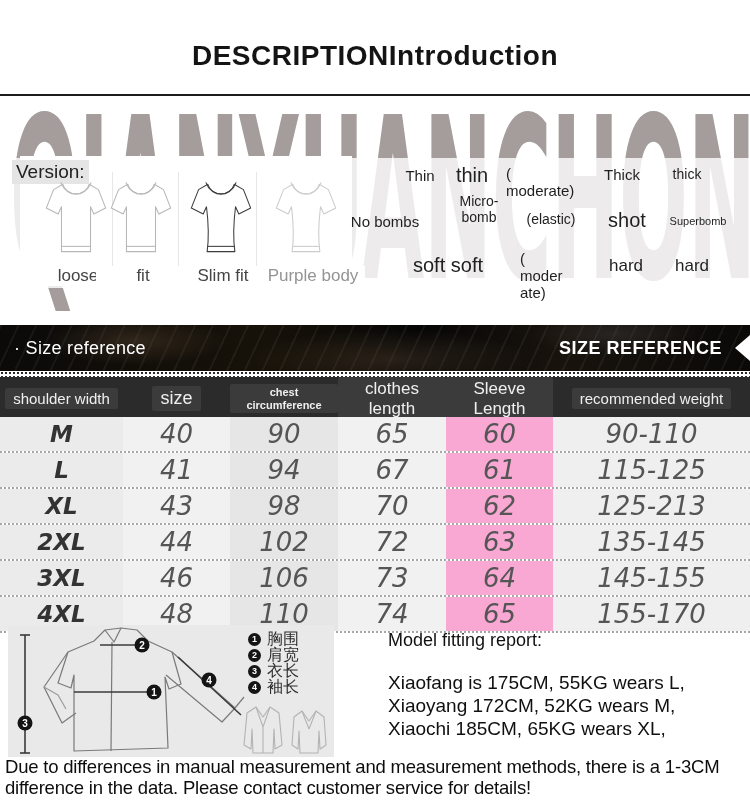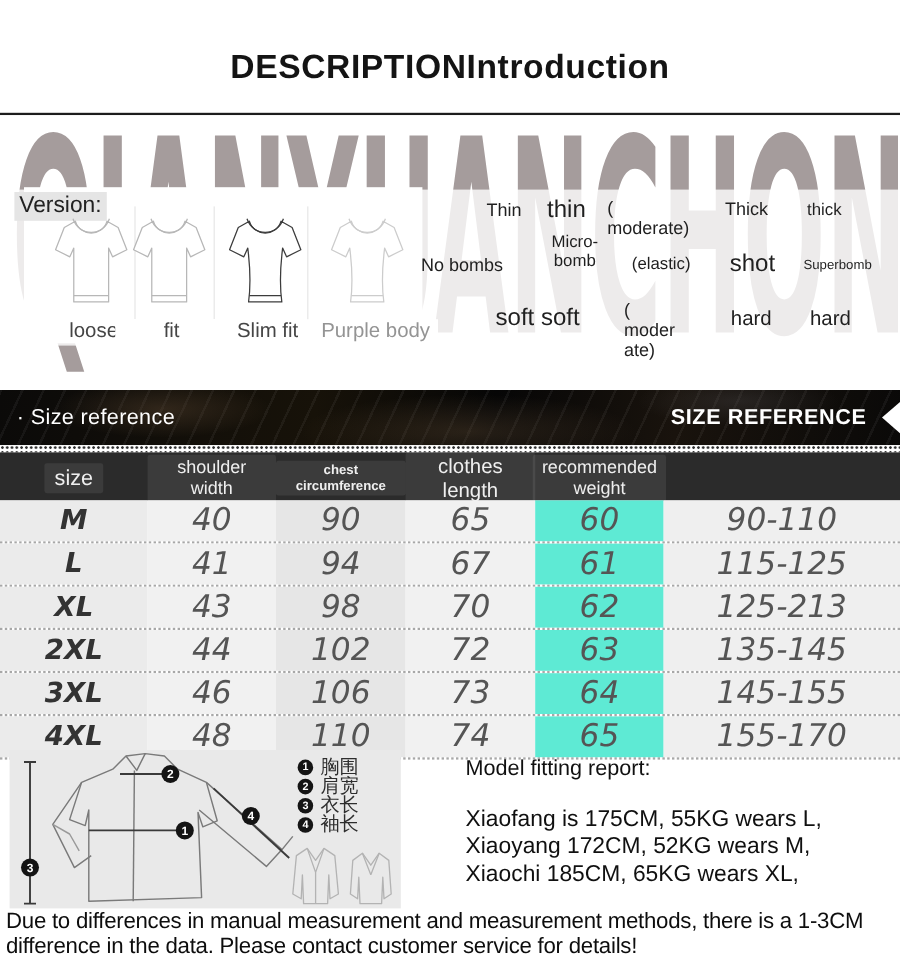--- a/index.html
+++ b/index.html
@@ -56,21 +56,21 @@
   .th{display:flex;justify-content:center;align-items:center;height:100%;}
   .th span{display:inline-block;background:rgba(255,255,255,.08);color:#efefef;
            padding:2px 8px;border-radius:2px;text-align:center;line-height:1.15;}
   .th-0 span{font-size:18px;} .th-1 span{font-size:15px;} .th-2 span{font-size:11px;font-weight:bold;}
   .th-3 span{font-size:17px;} .th-4 span{font-size:17px;} .th-5 span{font-size:15px;}
   .trow{height:34px;border-bottom:2px dotted #a8a8a8;}
   .td{display:flex;justify-content:center;align-items:center;font-style:italic;color:#555;
       font-size:26px;font-family:"DejaVu Sans",sans-serif;}
   .td.c0{font-size:23px;font-weight:600;color:#333;}
   .c0{background:#ebebeb;} .c1{background:#f1f1f1;} .c2{background:#e6e6e6;}
-  .c3{background:#f1f1f1;} .c4{background:#5eead4;} .c5{background:#efefef;}
+  .c3{background:#f1f1f1;} .c4{background:#f9a8d4;} .c5{background:#efefef;}
 
   
   .diagram-panel{position:absolute;top:625px;left:8px;width:326px;height:132px;background:#e9e9e9;}
   .legend{position:absolute;top:6px;left:240px;}
   .legend-row{display:flex;align-items:center;height:16px;}
   .legend-num{display:inline-flex;justify-content:center;align-items:center;width:13px;height:13px;
               border-radius:50%;background:#151515;color:#fff;font-size:9px;font-weight:bold;}
   .legend-label{margin-left:6px;font-size:16px;font-weight:normal;color:#2e2e2e;font-family:sans-serif;}
   .report{position:absolute;top:630px;left:388px;width:350px;}
   .report-title{font-size:18px;color:#101010;}
@@ -155,31 +155,34 @@
 
   <div class="ribbon">
     <div class="ribbon-left">· Size reference</div>
     <div class="ribbon-right">SIZE REFERENCE</div>
     <div class="ribbon-notch"></div>
   </div>
   <div class="dotted-strip"></div>
 
   <div class="size-table">
     <div class="thead">
+      <div class="th th-1">
+          <span>shoulder width</span>
+        </div>
       <div class="th th-0">
           <span>size</span>
         </div>
-      <div class="th th-1">
-          <span>shoulder width</span>
-        </div>
       <div class="th th-2">
           <span>chest circumference</span>
         </div>
       <div class="th th-3">
           <span>clothes length</span>
+        </div>
+      <div class="th th-4">
+          <span>Sleeve Length</span>
         </div>
       <div class="th th-5">
           <span>recommended weight</span>
         </div>
     </div>
     <div class="trow">
       <div class="td c0">M</div>
       <div class="td c1">40</div>
       <div class="td c2">90</div>
       <div class="td c3">65</div>

